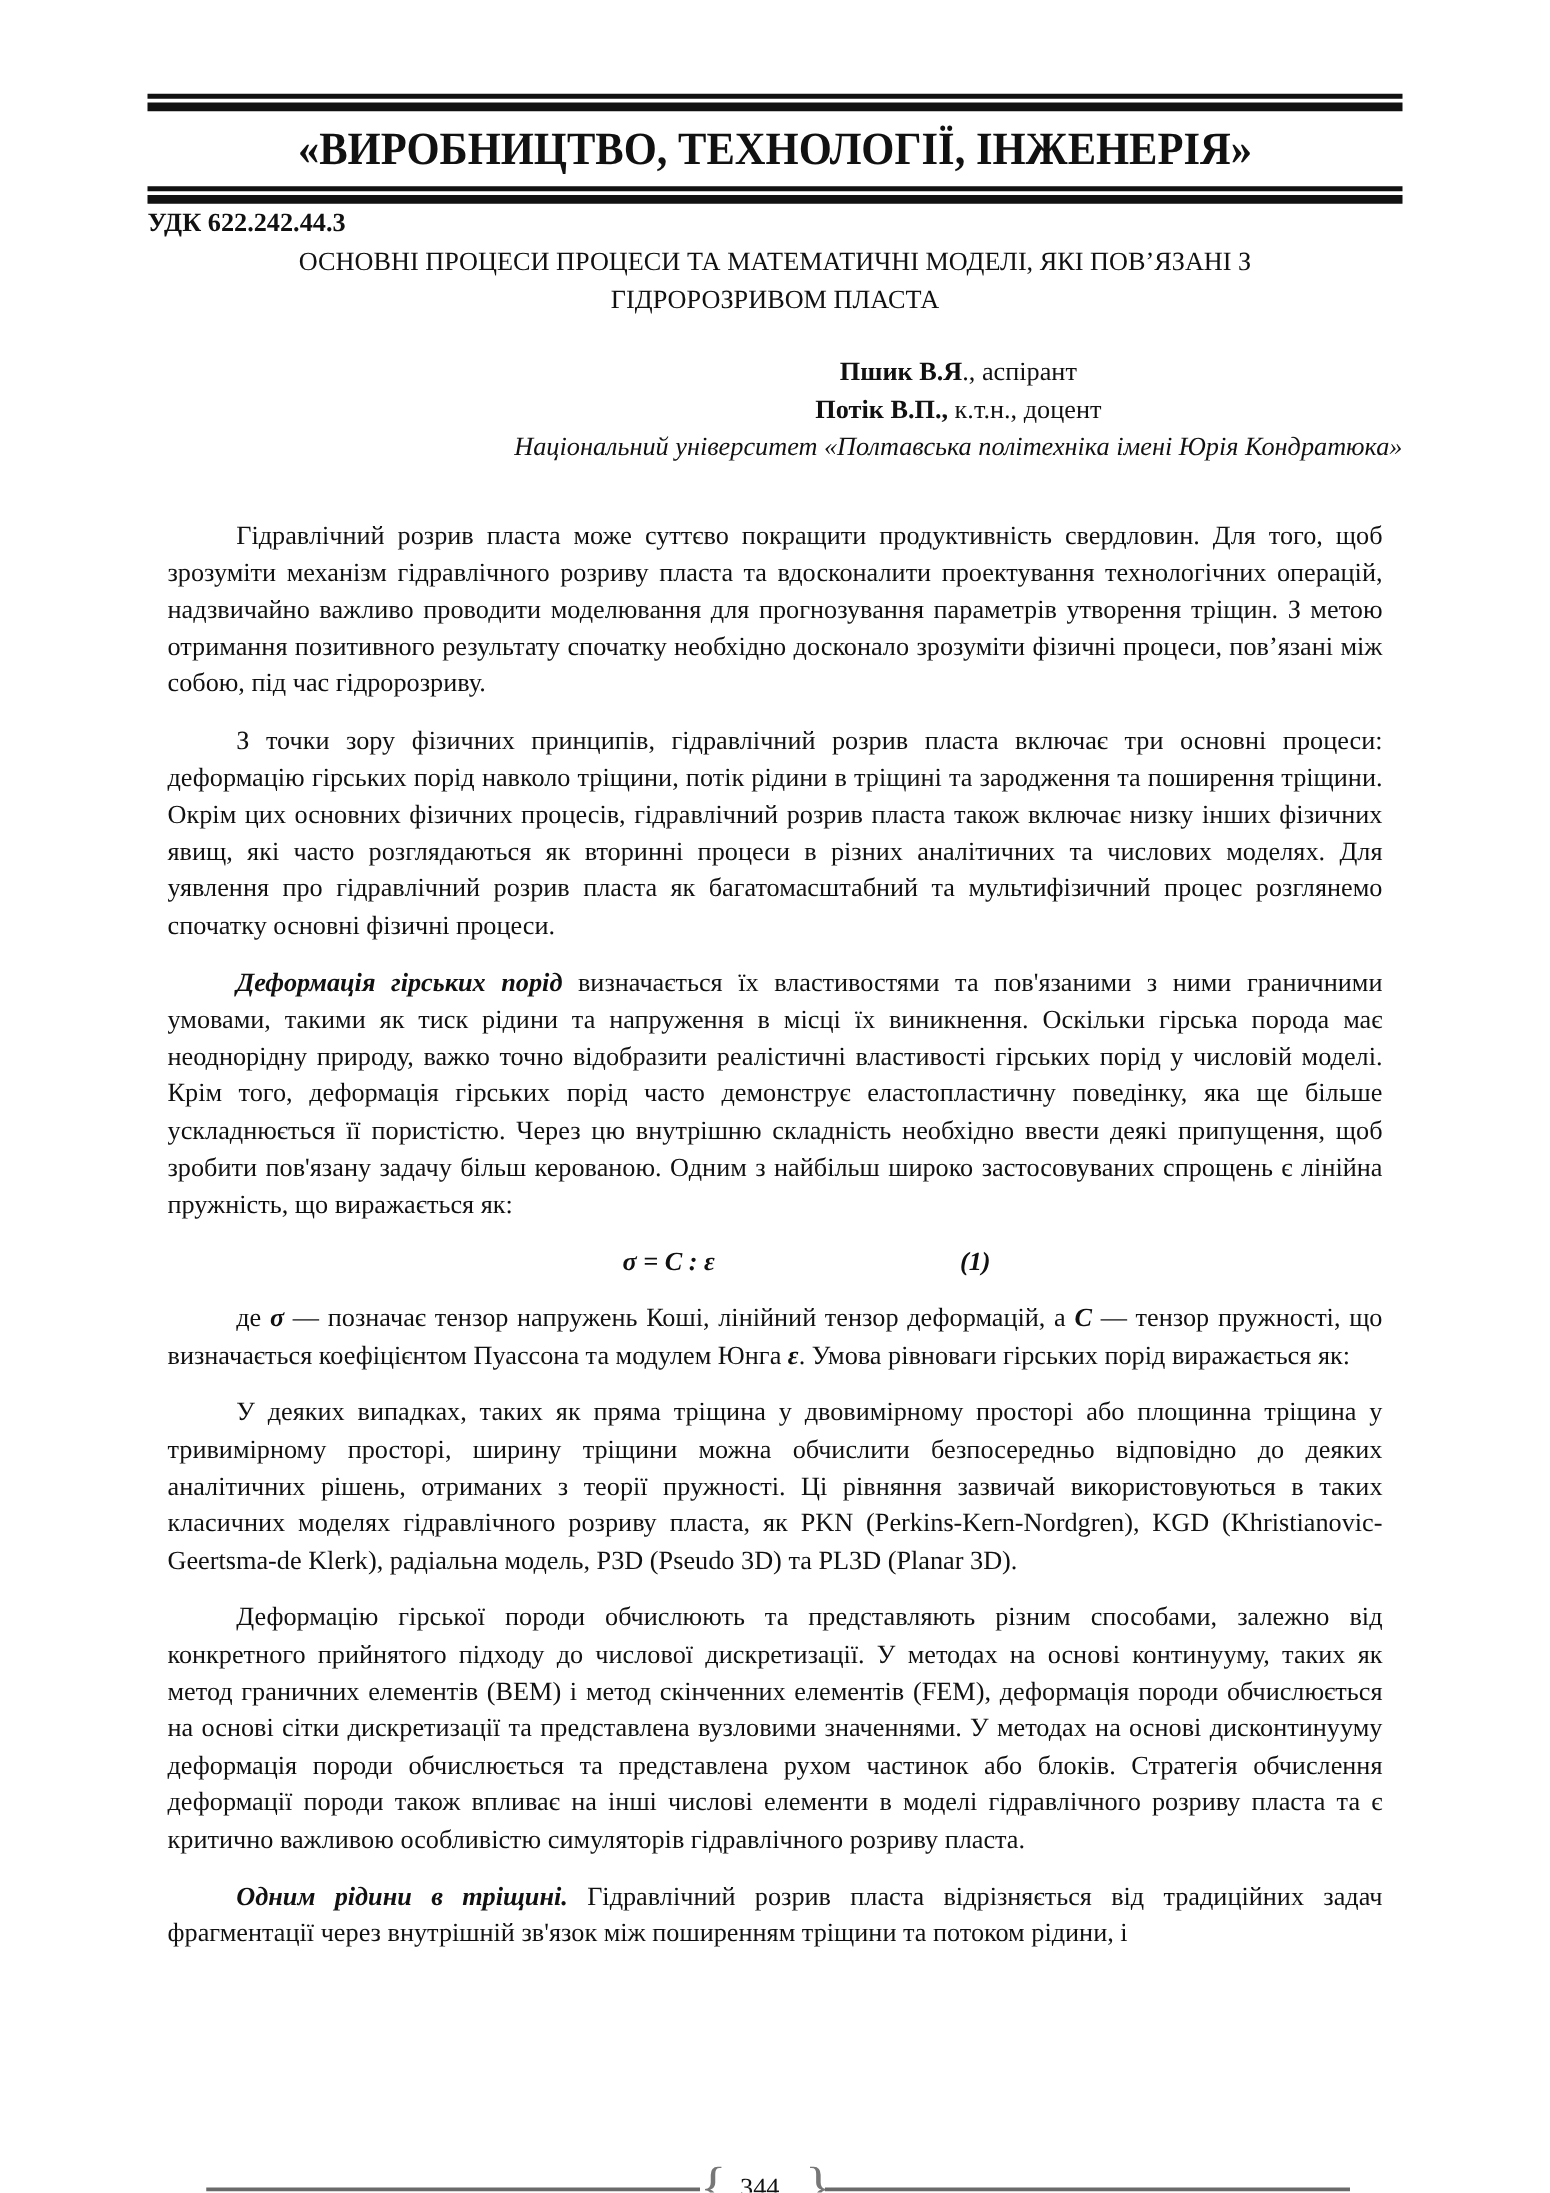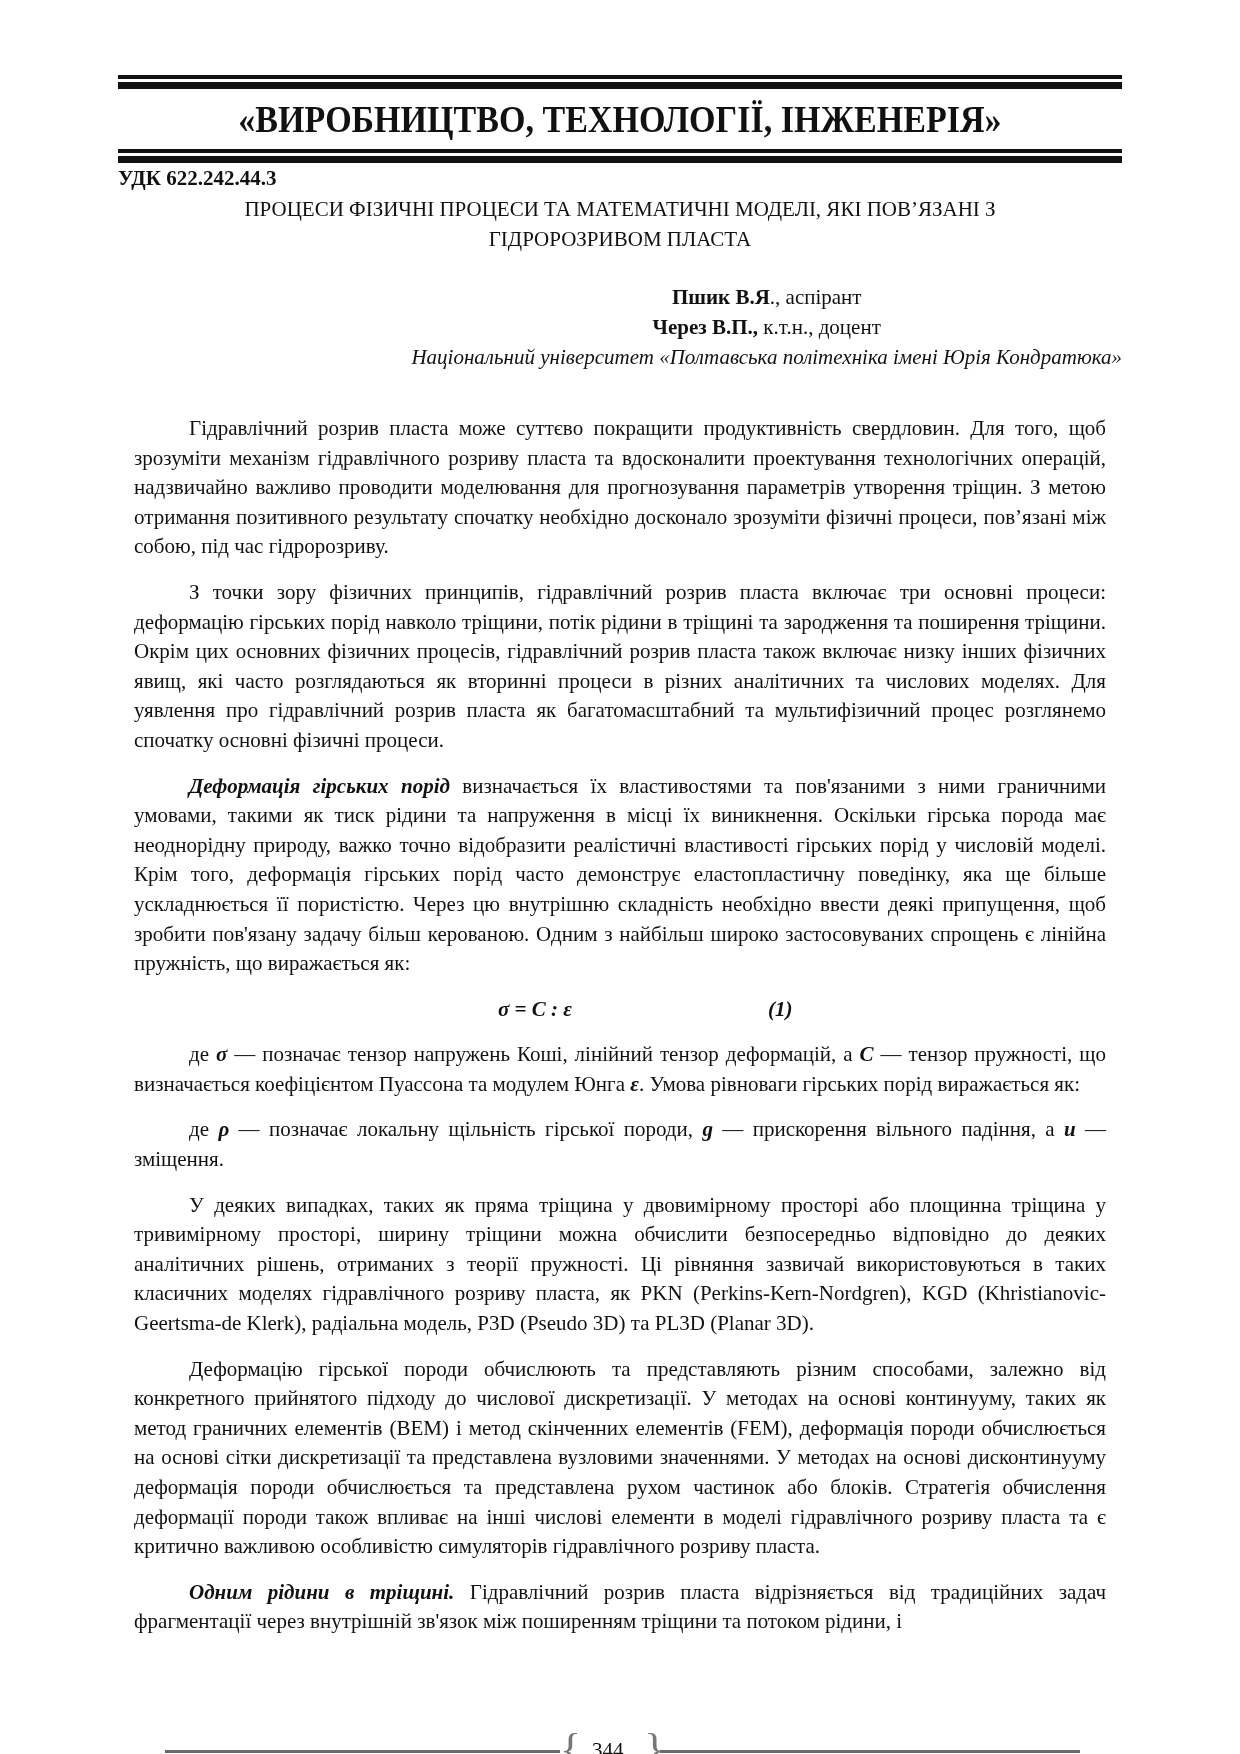--- a/index.html
+++ b/index.html
@@ -51,40 +51,39 @@
     <div class="rule-thick"></div>
     <div class="banner-title">«ВИРОБНИЦТВО, ТЕХНОЛОГІЇ, ІНЖЕНЕРІЯ»</div>
     <div class="rule-thin"></div>
     <div class="rule-gap"></div>
     <div class="rule-thick"></div>
   </div>
 
   <div class="udc">УДК 622.242.44.3</div>
 
   <div class="title">
-    <div>ПРОЦЕСИ ФІЗИЧНІ ПРОЦЕСИ ТА МАТЕМАТИЧНІ МОДЕЛІ, ЯКІ ПОВ’ЯЗАНІ  З</div>
+    <div>ОСНОВНІ ПРОЦЕСИ ПРОЦЕСИ ТА МАТЕМАТИЧНІ МОДЕЛІ, ЯКІ ПОВ’ЯЗАНІ  З</div>
     <div>ГІДРОРОЗРИВОМ ПЛАСТА</div>
   </div>
 
   <div class="authors">
     <div><b class="n">Пшик В.Я</b><span>., аспірант</span></div>
-    <div><b class="n">Через В.П.,</b><span> к.т.н., доцент</span></div>
+    <div><b class="n">Потік В.П.,</b><span> к.т.н., доцент</span></div>
     <div class="affil">Національний університет «Полтавська політехніка імені Юрія Кондратюка»</div>
   </div>
 
   <div class="body">
     <p>Гідравлічний розрив пласта може суттєво покращити продуктивність свердловин. Для того, щоб зрозуміти механізм гідравлічного розриву пласта та вдосконалити проектування технологічних операцій, надзвичайно важливо проводити моделювання для прогнозування параметрів утворення тріщин. З метою отримання позитивного результату спочатку необхідно досконало зрозуміти фізичні процеси, пов’язані між собою, під час гідророзриву.</p>
     <p>З точки зору фізичних принципів, гідравлічний розрив пласта включає три основні процеси: деформацію гірських порід навколо тріщини,  потік рідини в тріщині та зародження та поширення тріщини. Окрім цих основних фізичних процесів, гідравлічний розрив пласта також включає низку інших фізичних явищ, які часто розглядаються як вторинні процеси в різних аналітичних та числових моделях. Для уявлення про гідравлічний розрив пласта як багатомасштабний та мультифізичний процес розглянемо спочатку основні фізичні процеси.</p>
     <p><span class="bi">Деформація гірських порід</span><span> визначається їх властивостями та пов'язаними з ними граничними умовами, такими як тиск рідини та напруження в місці їх виникнення. Оскільки гірська порода має неоднорідну природу, важко точно відобразити реалістичні властивості гірських порід у числовій моделі. Крім того, деформація гірських порід часто демонструє еластопластичну поведінку, яка ще більше ускладнюється її пористістю. Через цю внутрішню складність необхідно ввести деякі припущення, щоб зробити пов'язану задачу більш керованою. Одним з найбільш широко застосовуваних спрощень є лінійна пружність, що виражається як:</span></p>
     <div class="eq">
       <span class="f">σ = C : ε</span>
       <span class="num">(1)</span>
     </div>
     <p><span>де  </span><span class="bi">σ</span><span> — позначає тензор напружень Коші, лінійний тензор деформацій, а </span><span class="bi">C</span><span> — тензор пружності, що визначається коефіцієнтом Пуассона та модулем Юнга </span><span class="bi">ε</span><span>. Умова рівноваги гірських порід виражається як:</span></p>
-    <p><span>де   </span><span class="bi">ρ</span><span> — позначає локальну щільність гірської породи, </span><span class="bi">g</span><span> — прискорення вільного падіння, а </span><span class="bi">u</span><span> — зміщення.</span></p>
     <p>У деяких випадках, таких як пряма тріщина у двовимірному просторі або площинна тріщина у тривимірному просторі, ширину тріщини можна обчислити безпосередньо відповідно до деяких аналітичних рішень, отриманих з теорії пружності. Ці рівняння зазвичай використовуються в таких класичних моделях гідравлічного розриву пласта, як PKN (Perkins-Kern-Nordgren), KGD (Khristianovic-Geertsma-de Klerk), радіальна модель, P3D (Pseudo 3D) та PL3D (Planar 3D).</p>
     <p>Деформацію гірської породи обчислюють та представляють різним способами, залежно від конкретного прийнятого підходу до числової дискретизації. У методах на основі континууму, таких як метод граничних елементів (BEM) і метод скінченних елементів (FEM), деформація породи обчислюється на основі сітки дискретизації та представлена вузловими значеннями. У методах на основі дисконтинууму деформація породи обчислюється та представлена рухом частинок або блоків. Стратегія обчислення деформації породи також впливає на інші числові елементи в моделі гідравлічного розриву пласта та є критично важливою особливістю симуляторів гідравлічного розриву пласта.</p>
     <p><span class="bi">Одним рідини в тріщині.</span><span> Гідравлічний розрив пласта відрізняється від традиційних задач фрагментації через внутрішній зв'язок між поширенням тріщини та потоком рідини, і</span></p>
   </div>
 </div>
 
 <div class="footer">
   <div class="fline l"></div>
   <span class="brace l">{</span>
   <span class="pnum">344</span>

